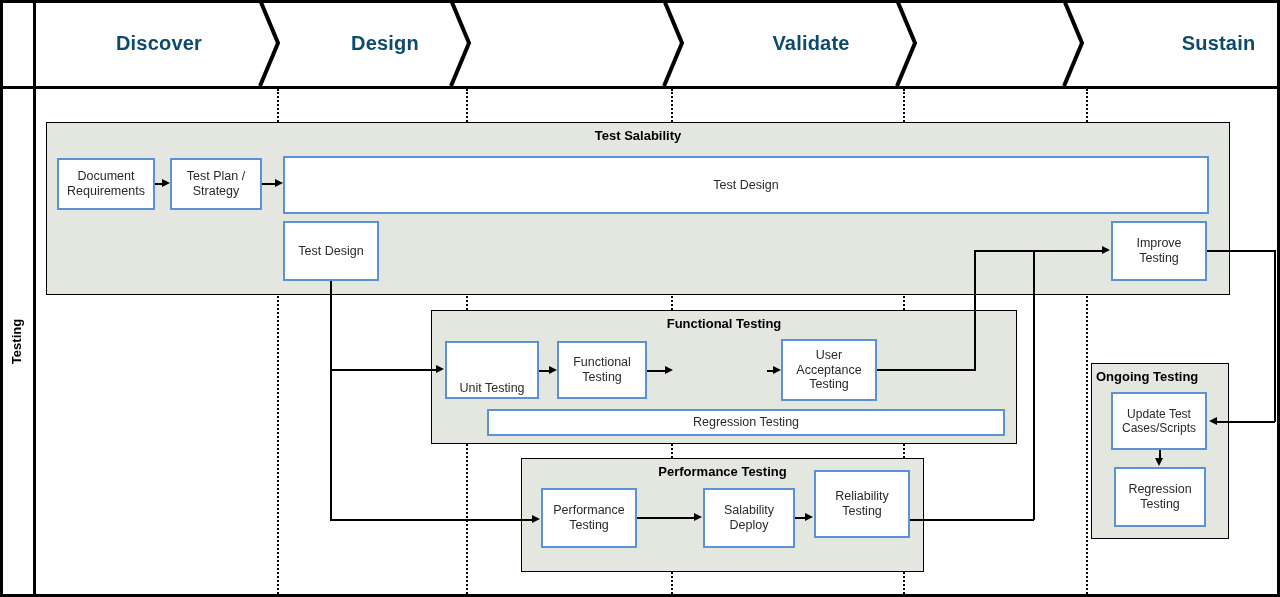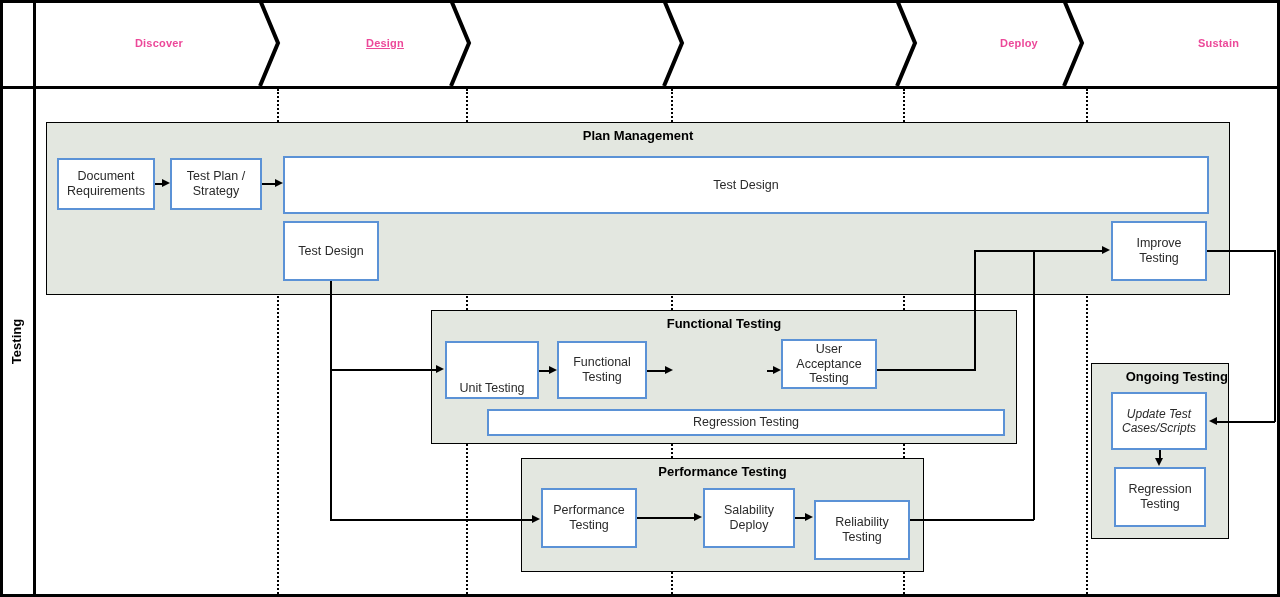--- a/index.html
+++ b/index.html
@@ -16,21 +16,21 @@
   .frame-bottom{left:0;top:594px;width:1280px;height:3px;}
   .frame-left{left:0;top:0;width:3px;height:597px;}
   .frame-right{left:1277px;top:0;width:3px;height:597px;}
   .hdr-sep{left:0;top:86px;width:1280px;height:3px;}
   .col-sep{left:33px;top:0;width:3px;height:597px;}
 
   
   .phase{
     position:absolute;top:0;height:86px;
     display:flex;align-items:center;justify-content:center;
-    font-weight:bold;font-size:11px;color:#ec4899;
+    font-weight:bold;font-size:20px;color:#0c4a6e;
     letter-spacing:.2px;
   }
   .chevron{position:absolute;top:0;height:86px;width:34px;overflow:hidden;}
   .chevron svg{display:block;}
 
   
   .lane-label{
     position:absolute;left:0;top:89px;width:33px;height:505px;
     display:flex;align-items:center;justify-content:center;
   }
@@ -52,35 +52,35 @@
       radial-gradient(#f3f6f0 0.6px, transparent 0.7px),
       radial-gradient(#d6dbd2 0.6px, transparent 0.7px);
     background-size:4px 4px,4px 4px;
     background-position:0 0,2px 2px;
     box-sizing:border-box;
   }
   .group-title{
     position:absolute;left:0;right:0;top:5px;
     text-align:center;font-weight:bold;font-size:13px;color:#000;
   }
-  .group-title.left{text-align:right;padding-left:18px;}
+  .group-title.left{text-align:left;padding-left:4px;}
 
   
   .box{
     position:absolute;
     border:2.5px solid #5b92d6;
     background:#ffffff;
     box-sizing:border-box;
     display:flex;align-items:center;justify-content:center;
     text-align:center;
     font-size:12.5px;color:#2a2a2a;
     line-height:1.18;
     padding:1px 3px;
   }
-  .box.small{font-size:12px;font-style:italic;}
+  .box.small{font-size:12px;}
 
   
   .conn{position:absolute;background:#000;}
   .conn.h{height:1.6px;}
   .conn.v{width:1.6px;}
   .arrow{position:absolute;width:0;height:0;}
   .arrow.r{border-top:4.5px solid transparent;border-bottom:4.5px solid transparent;border-left:8px solid #000;}
   .arrow.d{border-left:4.5px solid transparent;border-right:4.5px solid transparent;border-top:8px solid #000;}
   .arrow.l{border-top:4.5px solid transparent;border-bottom:4.5px solid transparent;border-right:8px solid #000;}
 </style>
@@ -98,44 +98,44 @@
 
   <div class="phase" style="left:36px;width:246px;">
     <span>Discover</span>
   </div>
   <div class="chevron" style="left:256px;">
     <svg width="34" height="86" viewBox="0 0 34 86">
         <polyline points="4,0 22,43 4,86" fill="none" stroke="#000" stroke-width="4"></polyline>
       </svg>
   </div>
 
-  <div class="phase" style="left:290px;width:190px;text-decoration:underline;">
+  <div class="phase" style="left:290px;width:190px;">
     <span>Design</span>
   </div>
   <div class="chevron" style="left:447px;">
     <svg width="34" height="86" viewBox="0 0 34 86">
         <polyline points="4,0 22,43 4,86" fill="none" stroke="#000" stroke-width="4"></polyline>
       </svg>
   </div>
 
   <div class="chevron" style="left:660px;">
     <svg width="34" height="86" viewBox="0 0 34 86">
         <polyline points="4,0 22,43 4,86" fill="none" stroke="#000" stroke-width="4"></polyline>
       </svg>
   </div>
 
+  <div class="phase" style="left:700px;width:222px;">
+    <span>Validate</span>
+  </div>
   <div class="chevron" style="left:893px;">
     <svg width="34" height="86" viewBox="0 0 34 86">
         <polyline points="4,0 22,43 4,86" fill="none" stroke="#000" stroke-width="4"></polyline>
       </svg>
   </div>
 
-  <div class="phase" style="left:930px;width:178px;">
-    <span>Deploy</span>
-  </div>
   <div class="chevron" style="left:1060px;">
     <svg width="34" height="86" viewBox="0 0 34 86">
         <polyline points="4,0 22,43 4,86" fill="none" stroke="#000" stroke-width="4"></polyline>
       </svg>
   </div>
 
   <div class="phase" style="left:1131px;width:175px;justify-content:center;">
     <span>Sustain</span>
   </div>
 
@@ -143,21 +143,21 @@
     <span>Testing</span>
   </div>
 
   <div class="guide" style="left:277px;"></div>
   <div class="guide" style="left:466px;"></div>
   <div class="guide" style="left:671px;"></div>
   <div class="guide" style="left:903px;"></div>
   <div class="guide" style="left:1086px;"></div>
 
   <div class="group" style="left:46px;top:122px;width:1184px;height:173px;">
-    <div class="group-title">Plan Management</div>
+    <div class="group-title">Test Salability</div>
   </div>
 
   <div class="box" style="left:170px;top:158px;width:92px;height:52px;">
     <span>Test Plan / Strategy</span>
   </div>
 
   <div class="box" style="left:57px;top:158px;width:98px;height:52px;">
     <span>Document Requirements</span>
   </div>
 
@@ -185,21 +185,21 @@
 
   <div class="box" style="left:445px;top:341px;width:94px;height:58px;align-items:flex-end;">
     <span>Unit Testing</span>
   </div>
 
   <div class="box" style="left:557px;top:341px;width:90px;height:58px;">
     <span>Functional Testing</span>
   </div>
 
 
-  <div class="box" style="left:781px;top:339px;width:96px;height:50px;">
+  <div class="box" style="left:781px;top:339px;width:96px;height:62px;">
     <span>User Acceptance Testing</span>
   </div>
 
   <div class="box" style="left:487px;top:409px;width:518px;height:27px;">
     <span>Regression Testing</span>
   </div>
 
   <div class="conn h" style="left:539px;top:370px;width:11px;"></div>
   <div class="arrow r" style="left:549px;top:366px;"></div>
 
@@ -214,21 +214,21 @@
   </div>
 
   <div class="box" style="left:541px;top:488px;width:96px;height:60px;">
     <span>Performance Testing</span>
   </div>
 
   <div class="box" style="left:703px;top:488px;width:92px;height:60px;">
     <span>Salability Deploy</span>
   </div>
 
-  <div class="box" style="left:814px;top:500px;width:96px;height:60px;">
+  <div class="box" style="left:814px;top:470px;width:96px;height:68px;">
     <span>Reliability Testing</span>
   </div>
 
   <div class="conn h" style="left:637px;top:517px;width:58px;"></div>
   <div class="arrow r" style="left:694px;top:513px;"></div>
 
   <div class="conn h" style="left:795px;top:517px;width:12px;"></div>
   <div class="arrow r" style="left:805px;top:513px;"></div>
 
   <div class="group" style="left:1091px;top:363px;width:138px;height:176px;">

